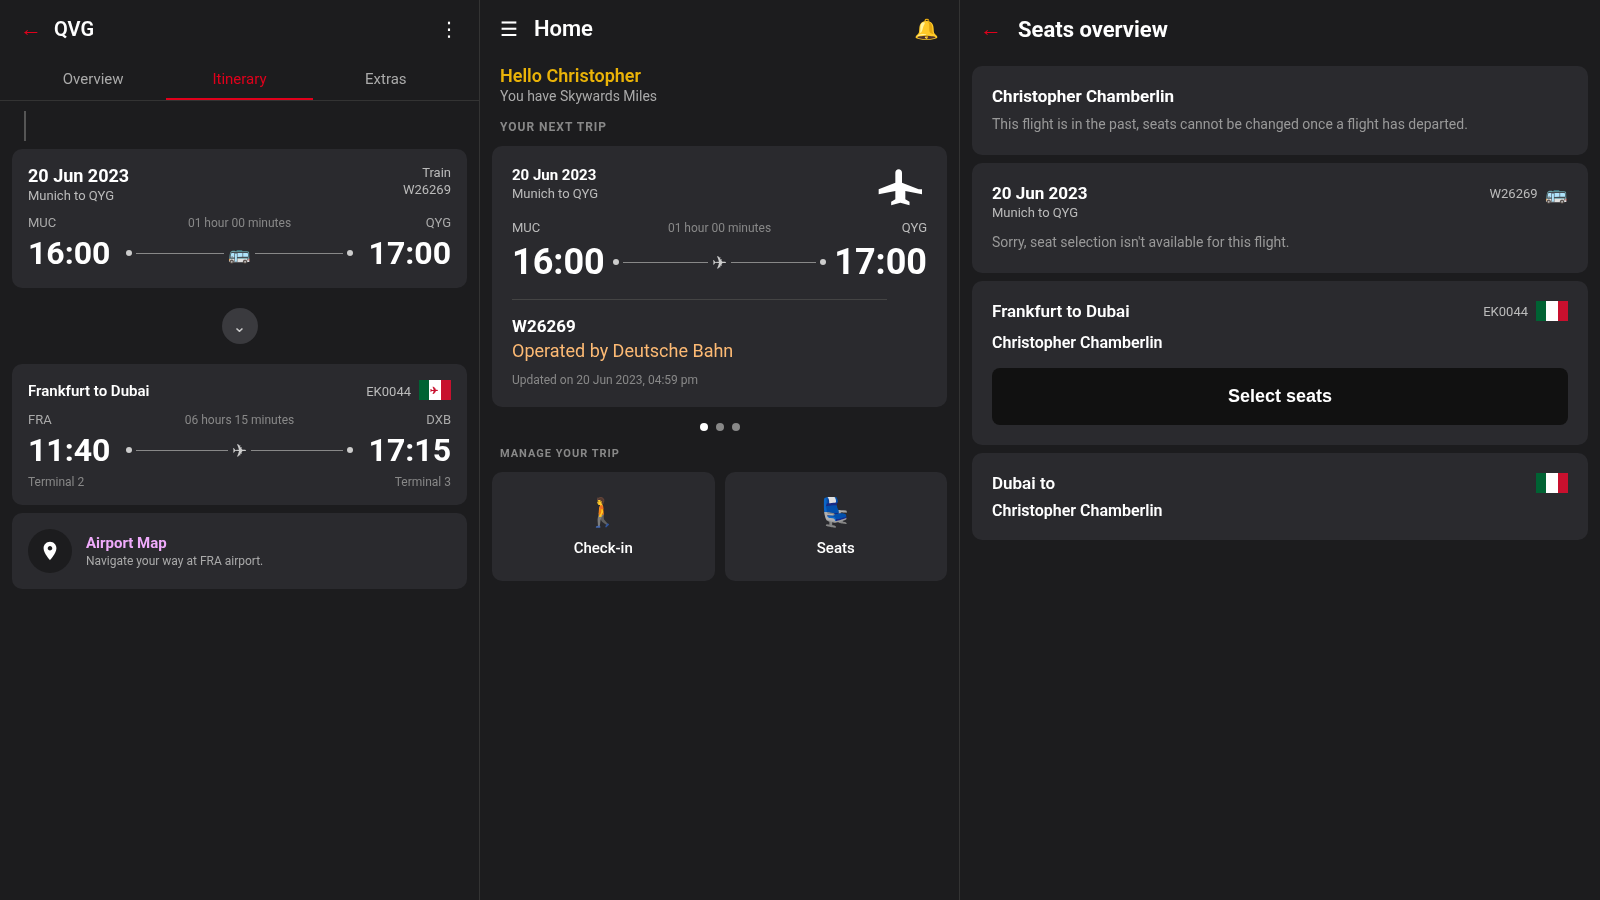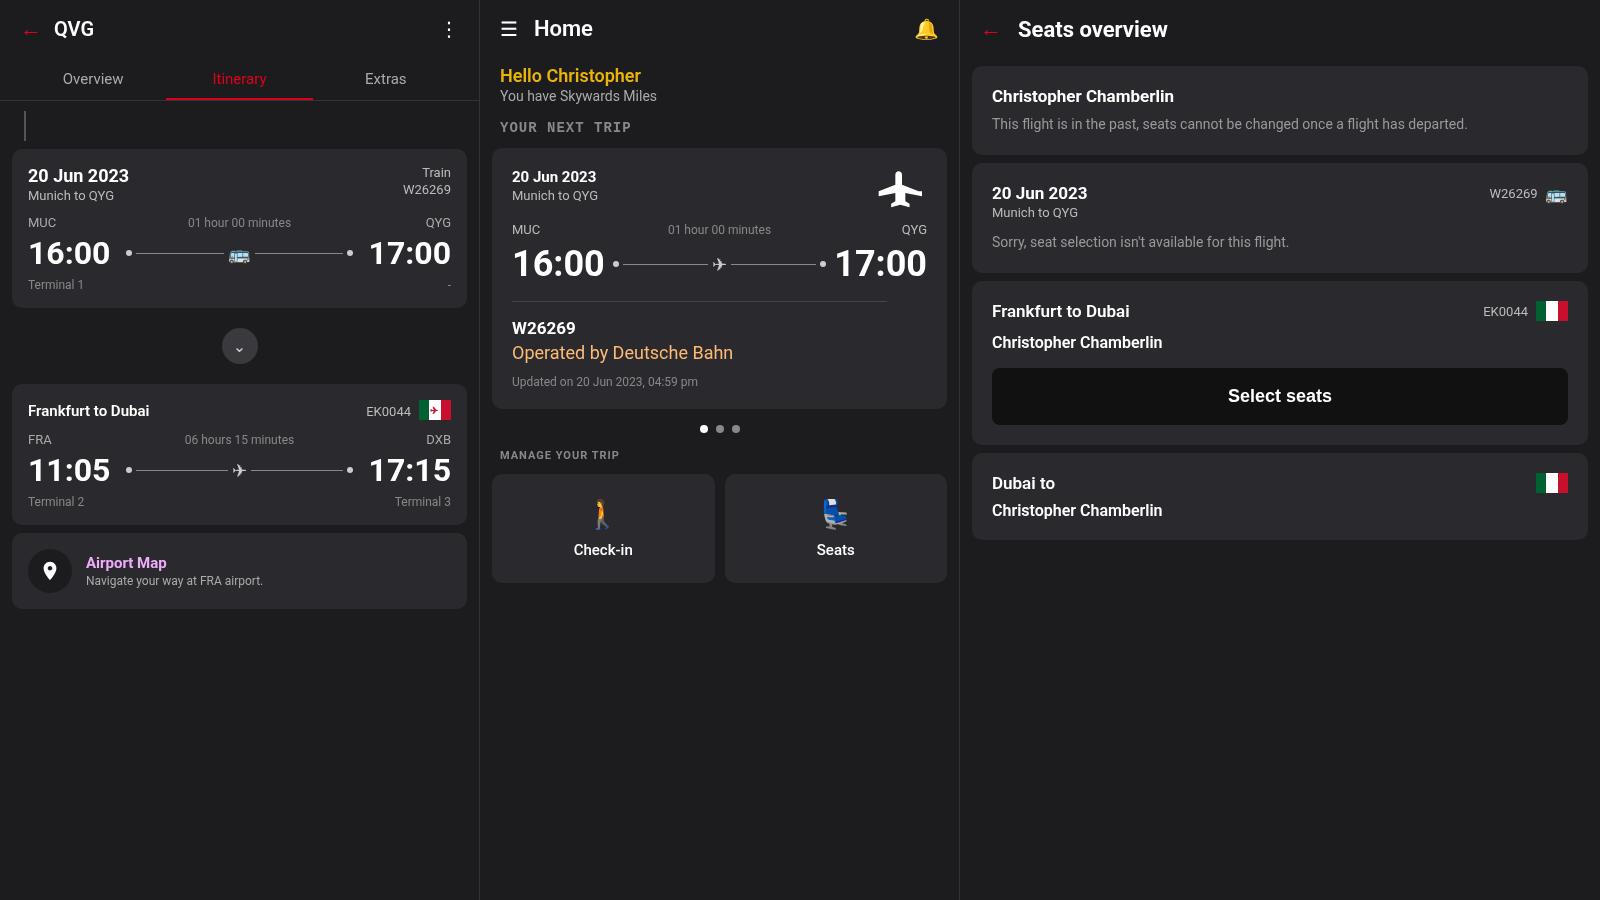--- a/index.html
+++ b/index.html
@@ -322,27 +322,26 @@
       color: #eab308;
     }
 
     .greeting-miles {
       font-size: 14px;
       color: #aaa;
       margin-top: 2px;
     }
 
     .section-label {
-      font-size: 14px;
+      font-size: 12px;
       font-weight: 700;
       color: #888;
       letter-spacing: 1px;
       padding: 0 20px;
       margin-bottom: 12px;
-      font-family: Liberation Mono, monospace;
     }
 
     .trip-card {
       background: #2a2a2e;
       margin: 0 12px;
       border-radius: 10px;
       padding: 20px;
     }
 
     .trip-date {
@@ -696,24 +695,20 @@
         <span class="dep-time">16:00</span>
         <div class="route-line">
           <div class="dot"></div>
           <div class="line"></div>
           <span class="transport-icon">🚌</span>
           <div class="line"></div>
           <div class="dot"></div>
         </div>
         <span class="arr-time">17:00</span>
       </div>
-      <div class="terminal-row">
-        <span class="terminal-label">Terminal 1</span>
-        <span class="terminal-label">-</span>
-      </div>
     </div>
 
     <div class="expand-btn">
       <div class="expand-circle">⌄</div>
     </div>
 
     <div class="flight-card">
       <div class="flight-card-header">
         <div>
           <div class="flight-route-label" style="font-size:15px;font-weight:600;color:#fff;">Frankfurt to Dubai</div>
@@ -727,21 +722,21 @@
             <text x="11" y="14" font-size="10" fill="#C8102E" font-weight="bold">✈</text>
           </svg>
         </div>
       </div>
       <div class="route-row">
         <span class="airport-code">FRA</span>
         <span class="duration-label">06 hours 15 minutes</span>
         <span class="airport-code right">DXB</span>
       </div>
       <div class="time-row">
-        <span class="dep-time">11:05</span>
+        <span class="dep-time">11:40</span>
         <div class="route-line">
           <div class="dot"></div>
           <div class="line"></div>
           <span class="transport-icon">✈</span>
           <div class="line"></div>
           <div class="dot"></div>
         </div>
         <span class="arr-time">17:15</span>
       </div>
       <div class="terminal-row">

